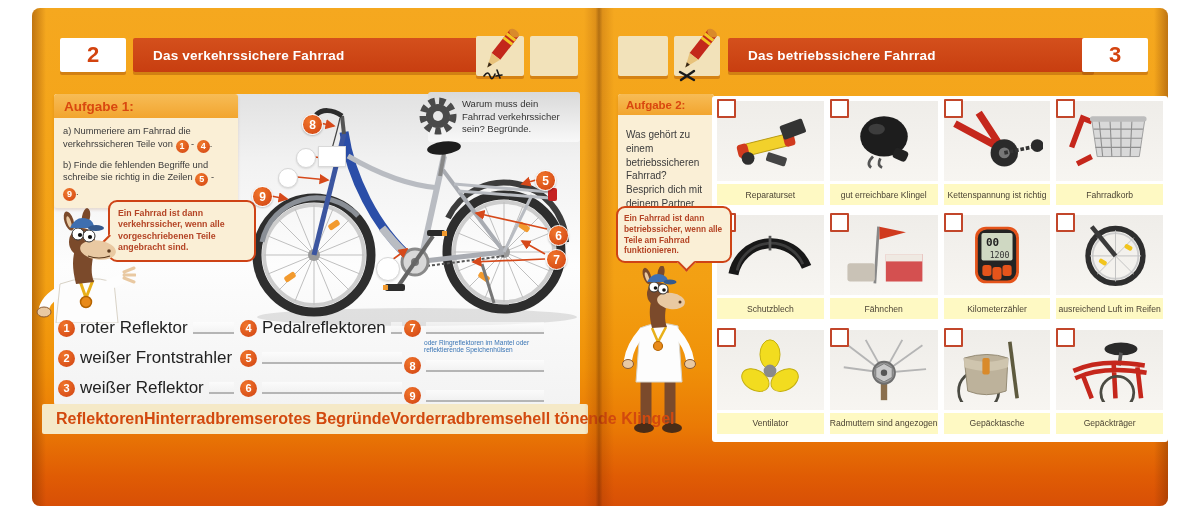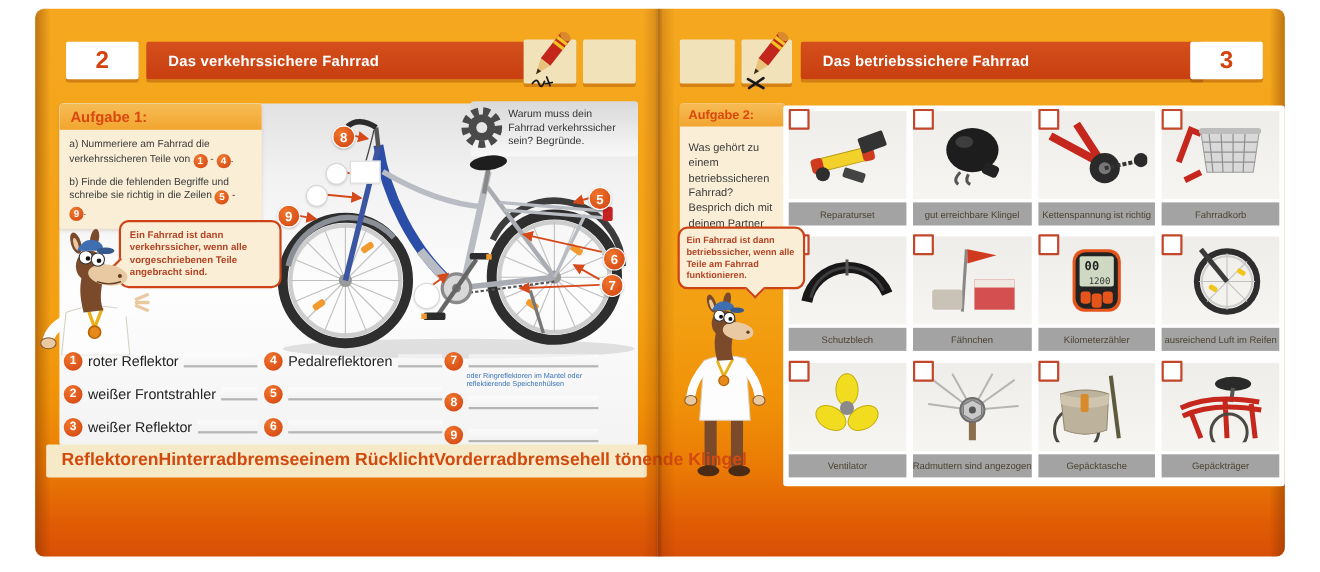--- a/index.html
+++ b/index.html
@@ -43,34 +43,34 @@
           box-shadow:0 1px 2px rgba(0,0,0,.25);color:#fff;font-size:12px;font-weight:bold;
           display:flex;align-items:center;justify-content:center;}
   .dcircle{position:absolute;border-radius:50%;background:#fff;border:1px solid #d7d7d7;
            box-shadow:0 1px 2px rgba(0,0,0,.12);z-index:3;}
   .drect{position:absolute;background:#fff;border:1px solid #d9d9d9;box-shadow:0 1px 2px rgba(0,0,0,.10);z-index:3;}
   .ans-col{position:absolute;z-index:3;}
   .ans-row{display:flex;align-items:center;gap:5px;height:18px;margin-bottom:12px;}
   .badge{flex:0 0 auto;width:17px;height:17px;border-radius:50%;
          background:radial-gradient(circle at 35% 30%,#F0752B,#D04212);color:#fff;font-size:11px;font-weight:bold;
          display:flex;align-items:center;justify-content:center;}
-  .ans-text{color:#222;font-size:13px;white-space:nowrap;}
+  .ans-text{color:#222;font-size:17px;white-space:nowrap;}
   .ans-line{flex:1;height:10px;border-bottom:2px solid #b5b5b5;background:linear-gradient(180deg,rgba(255,255,255,.6),rgba(240,240,240,.6));}
   .note{font-size:6.6px;color:#3B76B5;margin:-11px 0 5px 22px;line-height:1.1;}
   .wordbank{position:absolute;left:10px;top:396px;width:546px;height:30px;background:#F5E9C7;border-radius:2px;
             display:flex;align-items:center;justify-content:space-between;padding:0 14px;box-sizing:border-box;z-index:3;}
   .wordbank span{color:#D2490E;font-weight:bold;font-size:16px;white-space:nowrap;}
   .grid{position:absolute;left:114px;top:88px;width:456px;height:346px;background:#fff;border-radius:3px;
         display:grid;grid-template-columns:repeat(4,1fr);gap:7px 6px;padding:5px;box-sizing:border-box;}
   .card{display:flex;flex-direction:column;}
   .photo{position:relative;height:80px;background:linear-gradient(180deg,#efede9,#f7f5f1);
          display:flex;align-items:center;justify-content:center;overflow:visible;}
   .checkbox{position:absolute;left:0px;top:-2px;width:19px;height:19px;background:#fff;
             border:2px solid #C2462A;border-radius:1px;box-sizing:border-box;z-index:2;}
-  .clabel{margin-top:3px;height:21px;background:#a3a3a3;color:#4c4435;font-size:8.6px;
+  .clabel{margin-top:3px;height:21px;background:#fef9c3;color:#4c4435;font-size:8.6px;
           display:flex;align-items:center;justify-content:center;white-space:nowrap;overflow:hidden;}
   svg{display:block;}
 </style>
 </head>
 <body>
 
 <div class="page left">
   <div class="edgeL"></div>
 
   <div class="numbox" style="left:28px;top:30px;">2</div>
@@ -286,21 +286,21 @@
       </div>
     <div class="ans-row">
         <span class="badge">9</span>
         <span class="ans-line"></span>
       </div>
   </div>
 
   <div class="wordbank">
     <span>Reflektoren</span>
     <span>Hinterradbremse</span>
-    <span>einem Rücklicht</span>
+    <span>rotes Begründe</span>
     <span>Vorderradbremse</span>
     <span>hell tönende Klingel</span>
   </div>
 </div>
 
 <div class="page right">
   <div class="edgeR"></div>
 
   <div class="iconbox" style="left:20px;top:28px;width:50px;"></div>
   <div class="iconbox" style="left:76px;top:28px;width:46px;">

